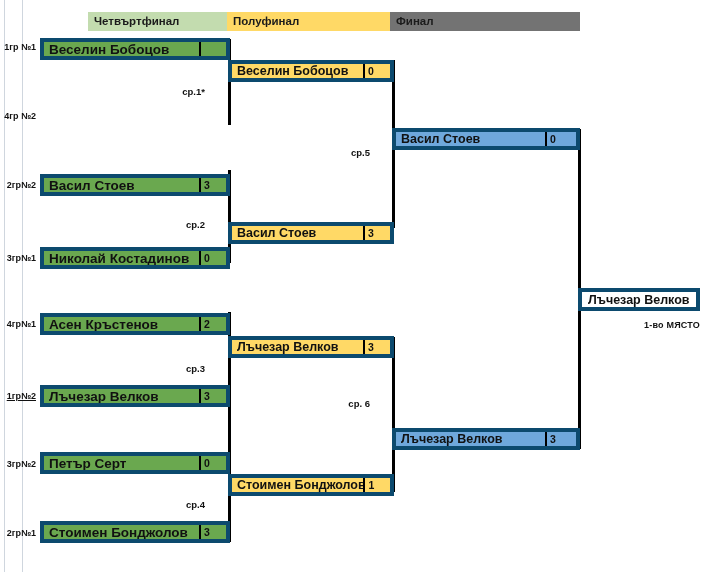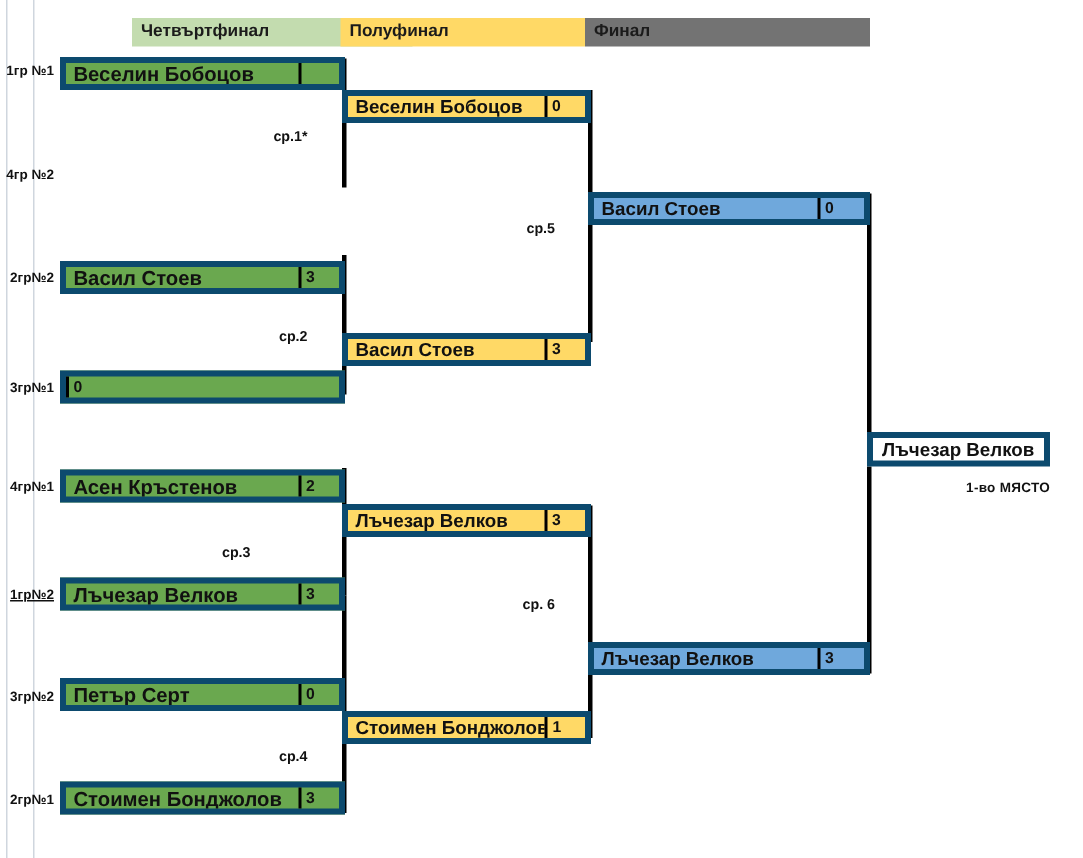--- a/index.html
+++ b/index.html
@@ -126,30 +126,31 @@
   <div class="seed" style="left:0px; top:180px; width:36px;">2гр№2</div>
   <div class="slot green" style="left:40px; top:174px; width:190px;">
     <div class="nm">Васил Стоев</div>
     <div class="sc">3</div>
   </div>
 
   <div class="mlabel" style="left:110px; top:219px; width:95px;">ср.2</div>
 
   <div class="seed" style="left:0px; top:253px; width:36px;">3гр№1</div>
   <div class="slot green" style="left:40px; top:247px; width:190px;">
+    <div class="nm">Николай Костадинов</div>
     <div class="sc">0</div>
   </div>
 
   <div class="seed" style="left:0px; top:319px; width:36px;">4гр№1</div>
   <div class="slot green" style="left:40px; top:313px; width:190px;">
     <div class="nm">Асен Кръстенов</div>
     <div class="sc">2</div>
   </div>
 
-  <div class="mlabel" style="left:110px; top:363px; width:95px;text-align:center;">ср.3</div>
+  <div class="mlabel" style="left:110px; top:363px; width:95px;">ср.3</div>
 
   <div class="seed" style="left:0px; top:391px; width:36px;text-decoration:underline;">1гр№2</div>
   <div class="slot green" style="left:40px; top:385px; width:190px;">
     <div class="nm">Лъчезар Велков</div>
     <div class="sc">3</div>
   </div>
 
   <div class="seed" style="left:0px; top:459px; width:36px;">3гр№2</div>
   <div class="slot green" style="left:40px; top:452px; width:190px;">
     <div class="nm">Петър Серт</div>

